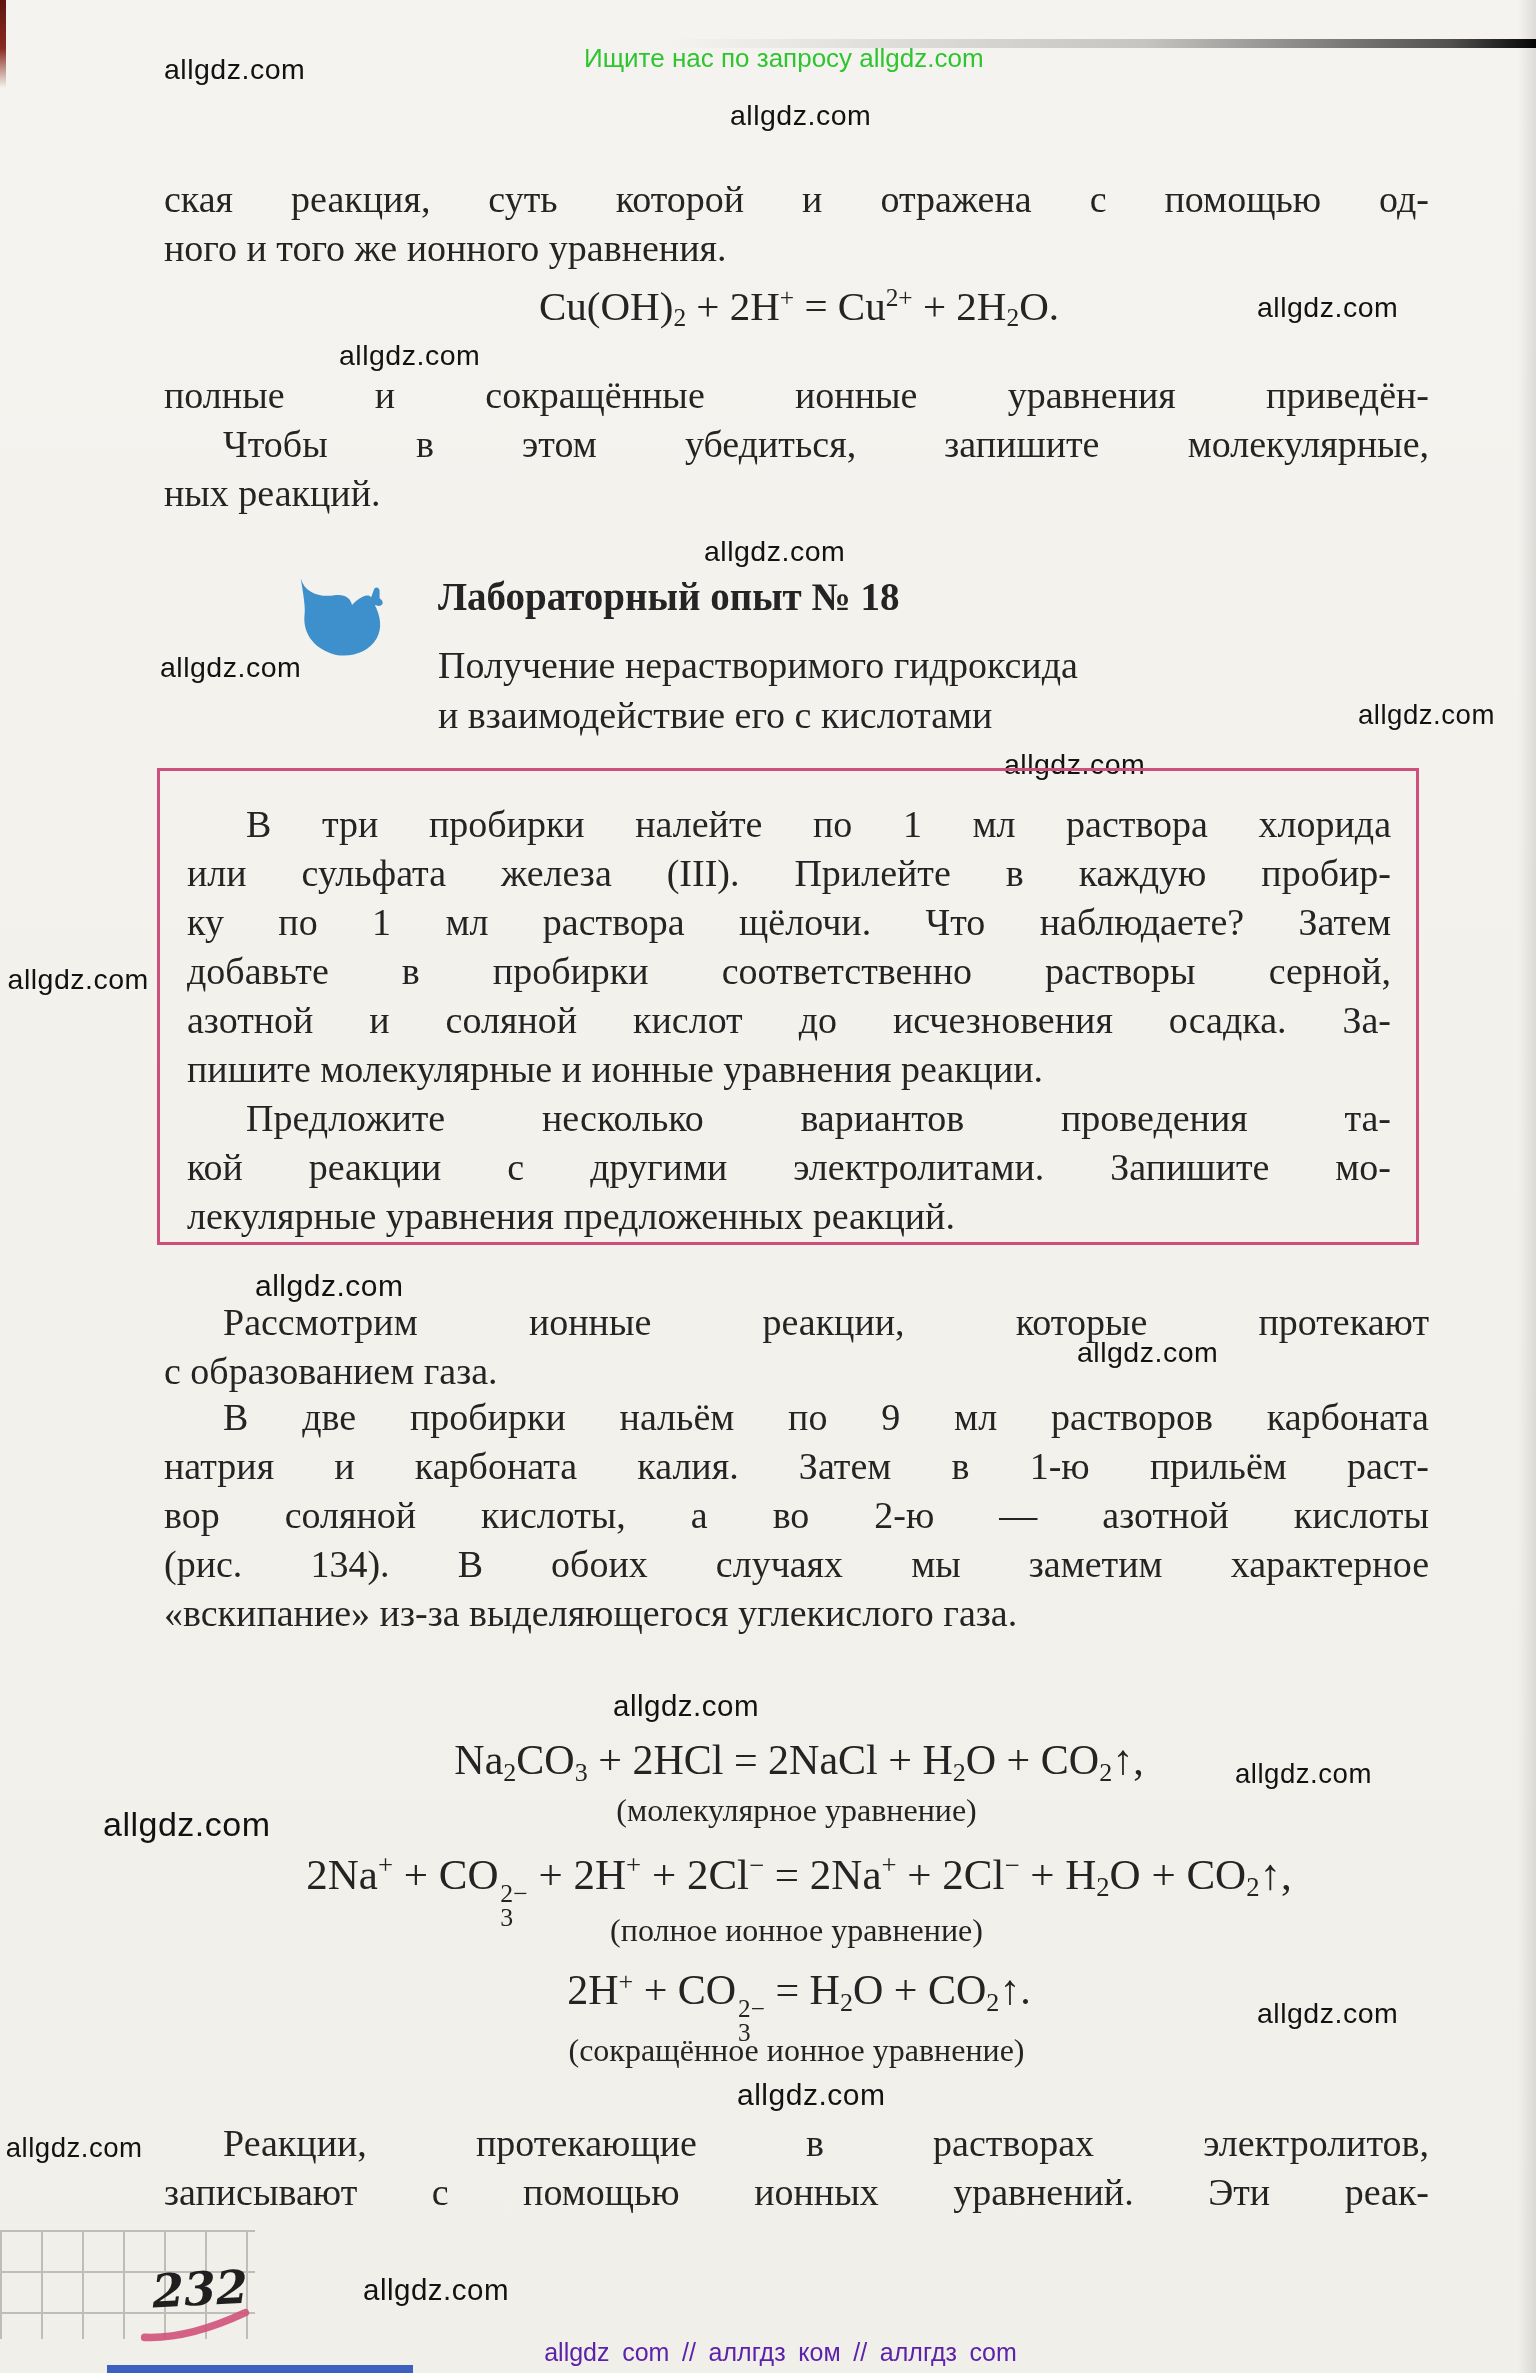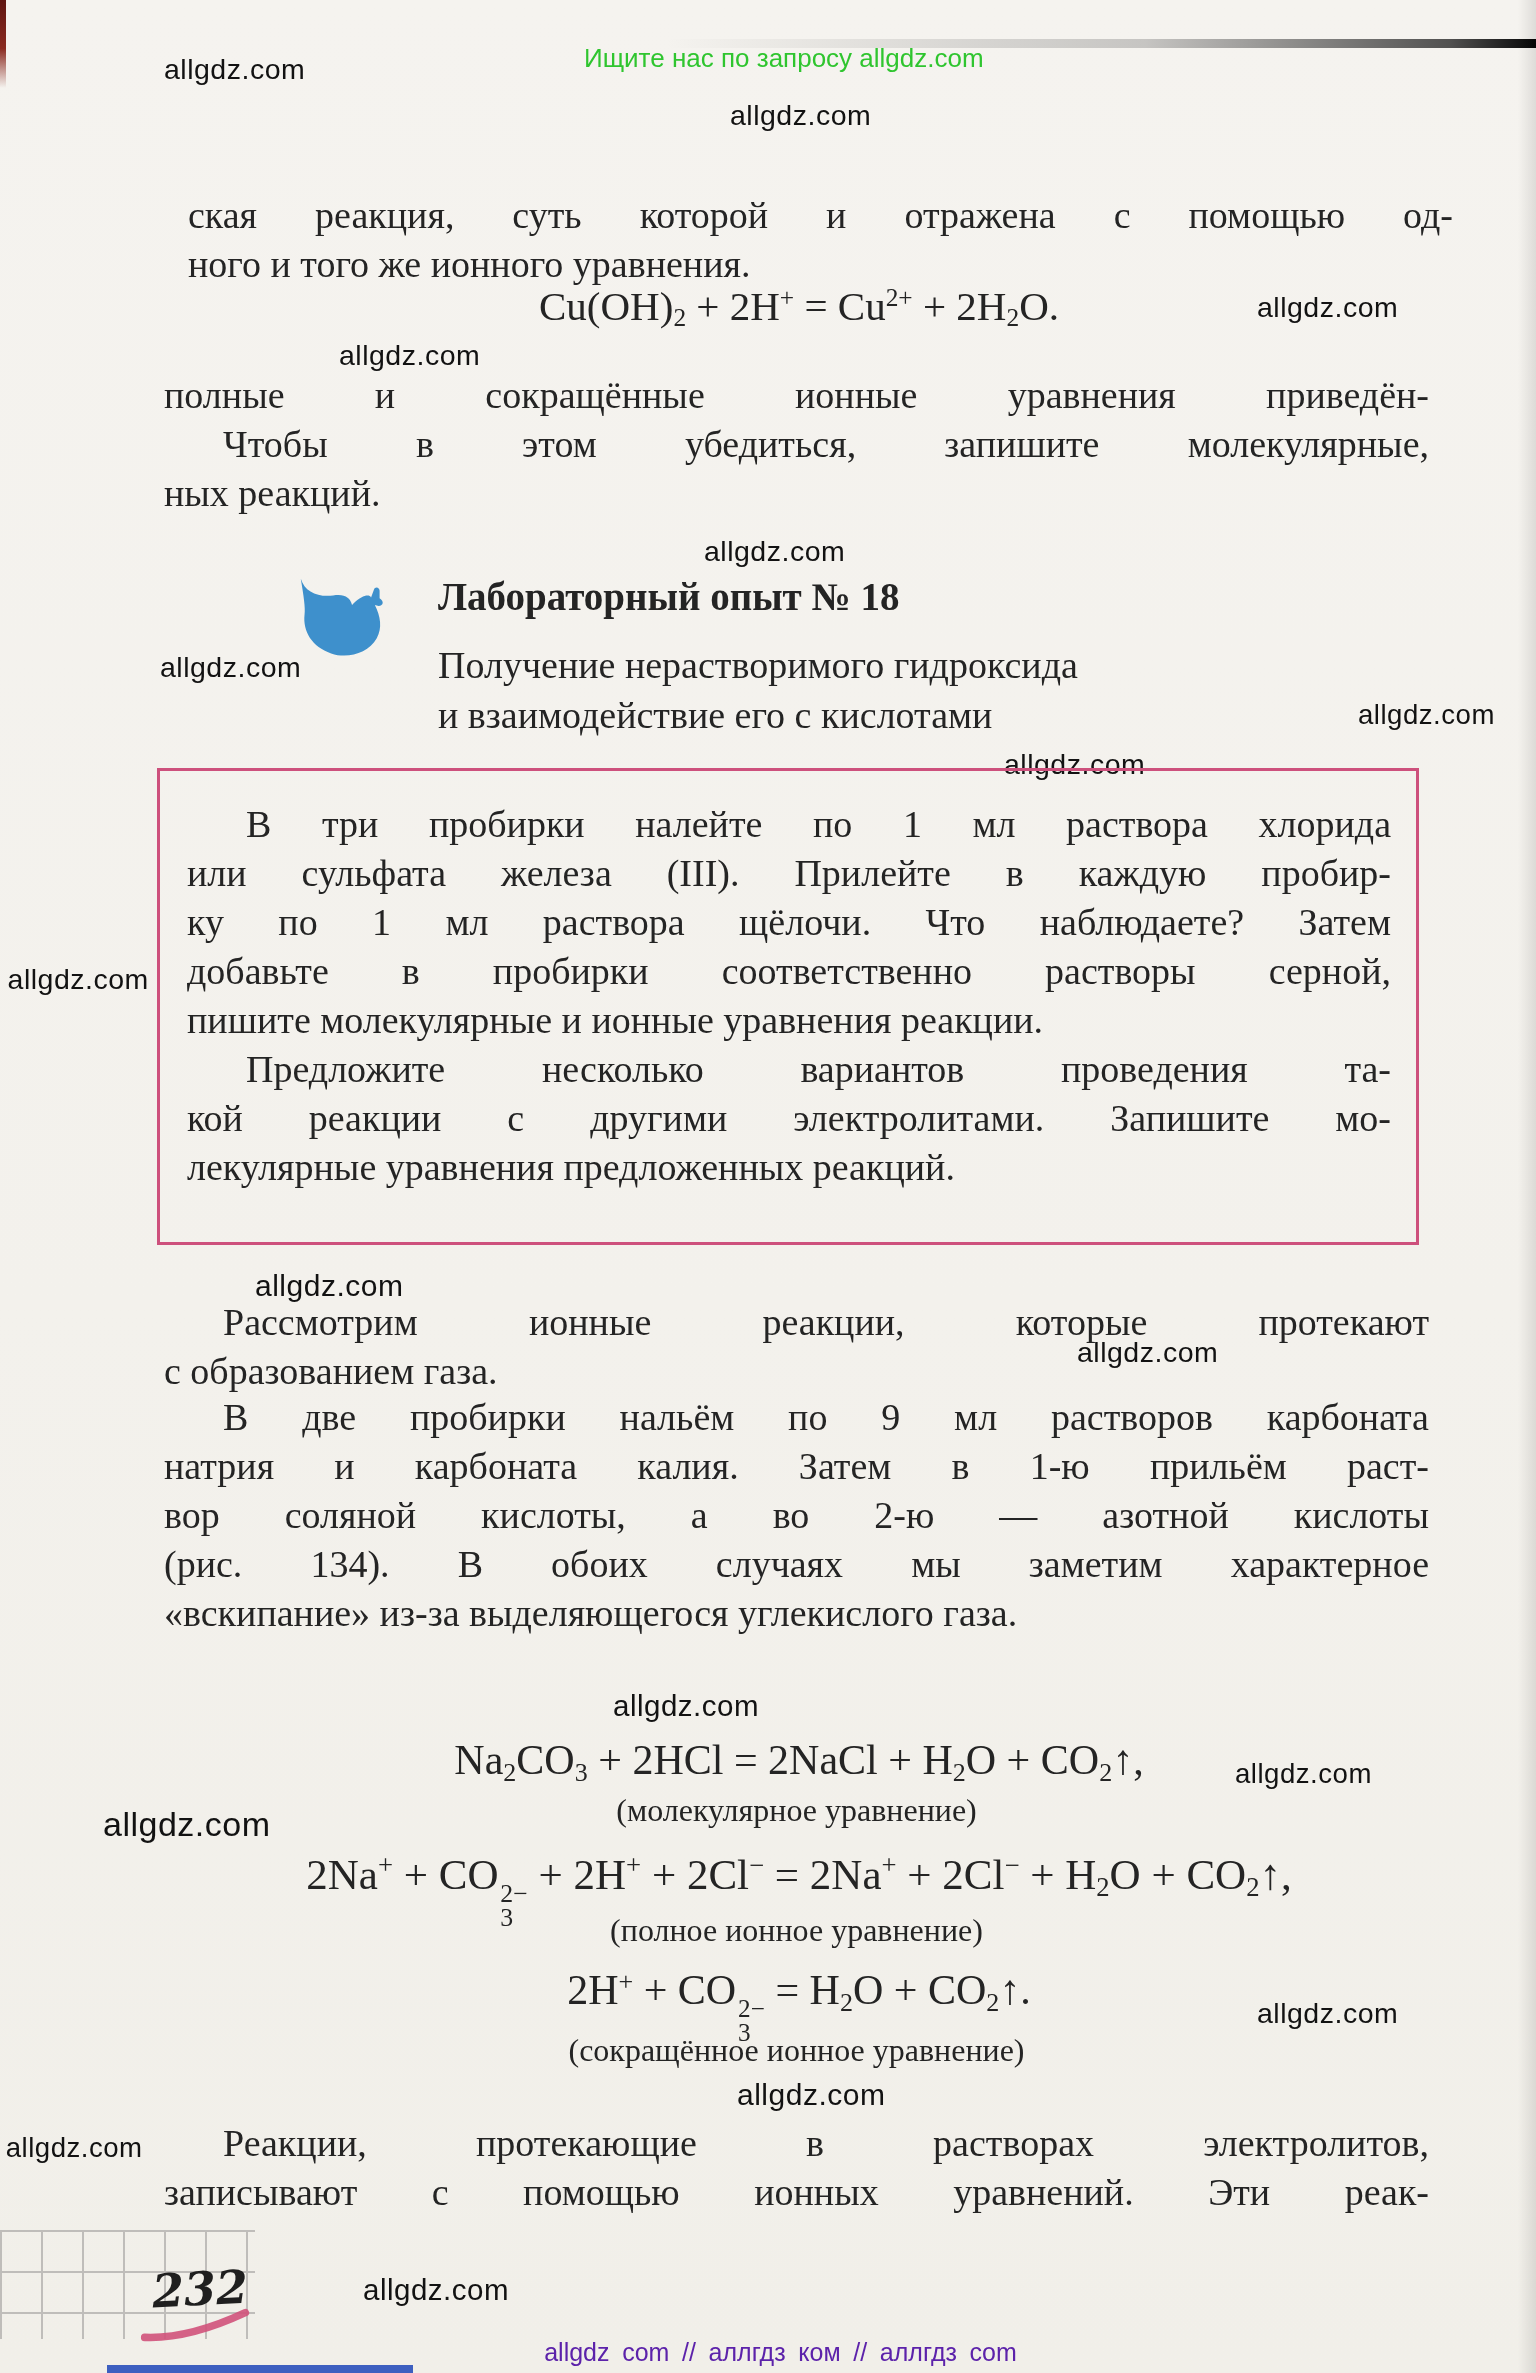--- a/index.html
+++ b/index.html
@@ -74,21 +74,21 @@
   <div class="wm" style="left:255px;top:1269px;font-size:30px;">allgdz.com</div>
   <div class="wm" style="left:1077px;top:1336px;">allgdz.com</div>
   <div class="wm" style="left:613px;top:1689px;font-size:29.5px;">allgdz.com</div>
   <div class="wm" style="left:1235px;top:1758px;font-size:27.6px;">allgdz.com</div>
   <div class="wm" style="left:103px;top:1805px;font-size:34px;">allgdz.com</div>
   <div class="wm" style="left:1257px;top:1997px;">allgdz.com</div>
   <div class="wm" style="left:737px;top:2078px;font-size:30px;">allgdz.com</div>
   <div class="wm" style="left:5.7px;top:2132px;font-size:27.6px;">allgdz.com</div>
   <div class="wm" style="left:363px;top:2273px;font-size:29.5px;">allgdz.com</div>
 
-  <div class="tblock" style="top:191px;margin-left:24px;">
+  <div class="tblock" style="top:175px;">
     <div class="bline">ская реакция, суть которой и отражена с помощью од-</div>
     <div class="bline last">ного и того же ионного уравнения.</div>
   </div>
 
   <div class="formula" style="top:282px;font-size:41px;">Cu(OH)<sub>2</sub> + 2H<sup>+</sup> = Cu<sup>2+</sup> + 2H<sub>2</sub>O.</div>
 
   <div class="tblock" style="top:371px;">
     <div class="bline">полные и сокращённые ионные уравнения приведён-</div>
     <div class="bline ind">Чтобы в этом убедиться, запишите молекулярные,</div>
     <div class="bline last">ных реакций.</div>
@@ -103,20 +103,21 @@
   <div class="lab-sub">
     <div>Получение нерастворимого гидроксида</div>
     <div>и взаимодействие его с кислотами</div>
   </div>
 
   <div class="exp-box">
     <div class="bline ind">В три пробирки налейте по 1 мл раствора хлорида</div>
     <div class="bline">или сульфата железа (III). Прилейте в каждую пробир-</div>
     <div class="bline">ку по 1 мл раствора щёлочи. Что наблюдаете? Затем</div>
     <div class="bline">добавьте в пробирки соответственно растворы серной,</div>
+    <div class="bline">азотной и соляной кислот до исчезновения осадка. За-</div>
     <div class="bline last">пишите молекулярные и ионные уравнения реакции.</div>
     <div class="bline ind">Предложите несколько вариантов проведения та-</div>
     <div class="bline">кой реакции с другими электролитами. Запишите мо-</div>
     <div class="bline last">лекулярные уравнения предложенных реакций.</div>
   </div>
 
   <div class="tblock" style="top:1298px;">
     <div class="bline ind">Рассмотрим ионные реакции, которые протекают</div>
     <div class="bline last">с образованием газа.</div>
   </div>

